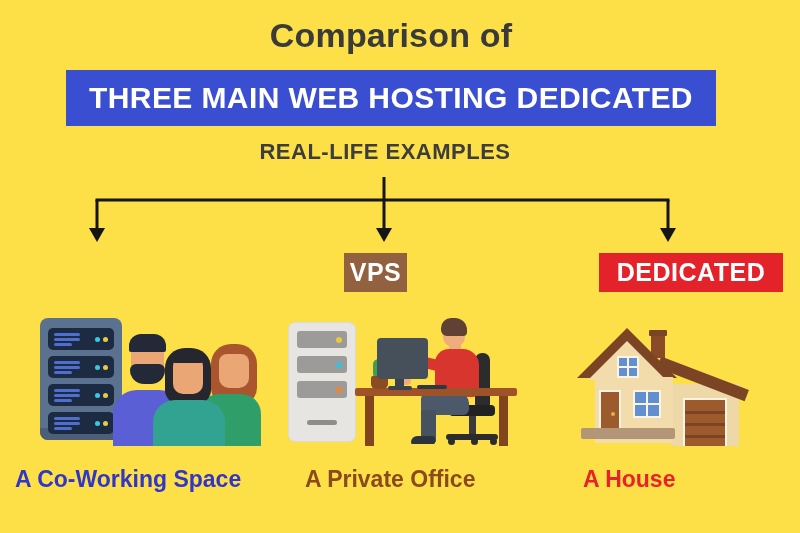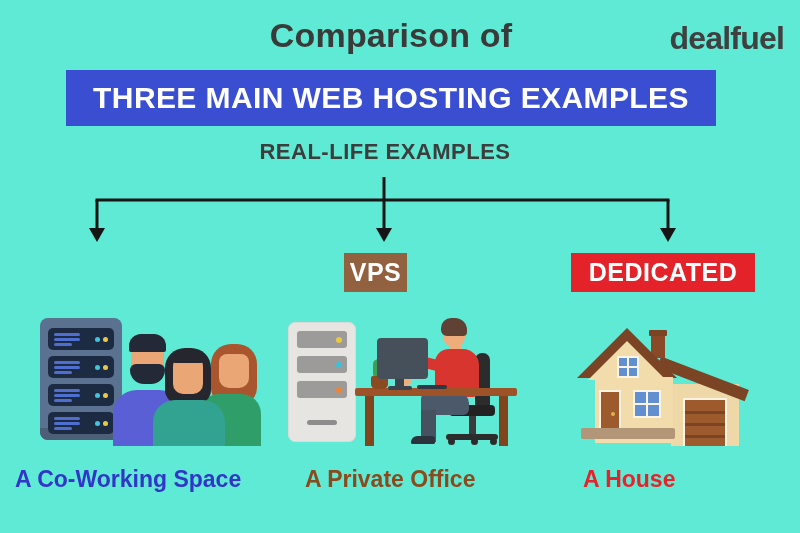--- a/index.html
+++ b/index.html
@@ -19,21 +19,21 @@
     font-size:22px;font-weight:800;color:#3d3d3d;letter-spacing:.5px;}
 
   
   .connector{left:0;top:170px;}
 
   
   .label-box{top:253px;height:39px;display:flex;align-items:center;justify-content:center;
     color:#fff;font-weight:800;font-size:25px;letter-spacing:.5px;}
   .lb-shared{left:35px;width:137px;}
   .lb-vps{left:344px;width:63px;}
-  .lb-dedicated{left:571px;width:184px;}
+  .lb-dedicated{left:599px;width:184px;}
 
   
   .caption{top:466px;font-size:23px;font-weight:700;text-align:left;white-space:nowrap;}
   .cap-shared{left:15px;width:250px;}
   .cap-vps{left:305px;width:200px;}
   .cap-dedicated{left:583px;width:160px;}
 
   
   .illu{overflow:hidden;}
   .illu *{position:absolute;}
@@ -110,25 +110,24 @@
   .h-door-in{left:2px;top:2px;width:18px;height:38px;background:#9c5a2d;}
   .h-knob{right:4px;top:20px;width:4px;height:4px;border-radius:50%;background:#e4b14a;}
   .h-base{left:6px;top:108px;width:94px;height:11px;background:#b29677;border-radius:2px;z-index:7;}
   .h-gdoor{left:108px;top:78px;width:44px;height:48px;background:#fbf3e4;z-index:2;}
   .h-gdoor-in{left:2px;top:2px;width:40px;height:46px;background:#9c5a2d;}
   .h-gline{left:0;width:100%;height:3px;background:#7a4425;}
 </style>
 </head>
 <body>
 
-<div class="canvas" style="background-color: #5eead4;">
+<div class="canvas" style="background-color: #fde047;">
 
   <div class="abs title">Comparison of</div>
-  <div class="abs brand">dealfuel</div>
-  <div class="abs banner" style="background-color: rgb(58, 78, 209);">THREE MAIN WEB HOSTING EXAMPLES</div>
+  <div class="abs banner" style="background-color: rgb(58, 78, 209);">THREE MAIN WEB HOSTING DEDICATED</div>
   <div class="abs subtitle">REAL-LIFE EXAMPLES</div>
 
   <svg class="abs connector" width="800" height="80" viewBox="0 0 800 80" style="color: rgb(21, 21, 21);">
     <g stroke="currentColor" stroke-width="3" fill="none">
       <line x1="384" y1="7" x2="384" y2="60"></line>
       <line x1="95.5" y1="30" x2="669.5" y2="30"></line>
       <line x1="97" y1="30" x2="97" y2="60"></line>
       <line x1="668" y1="30" x2="668" y2="60"></line>
     </g>
     <g fill="currentColor">

